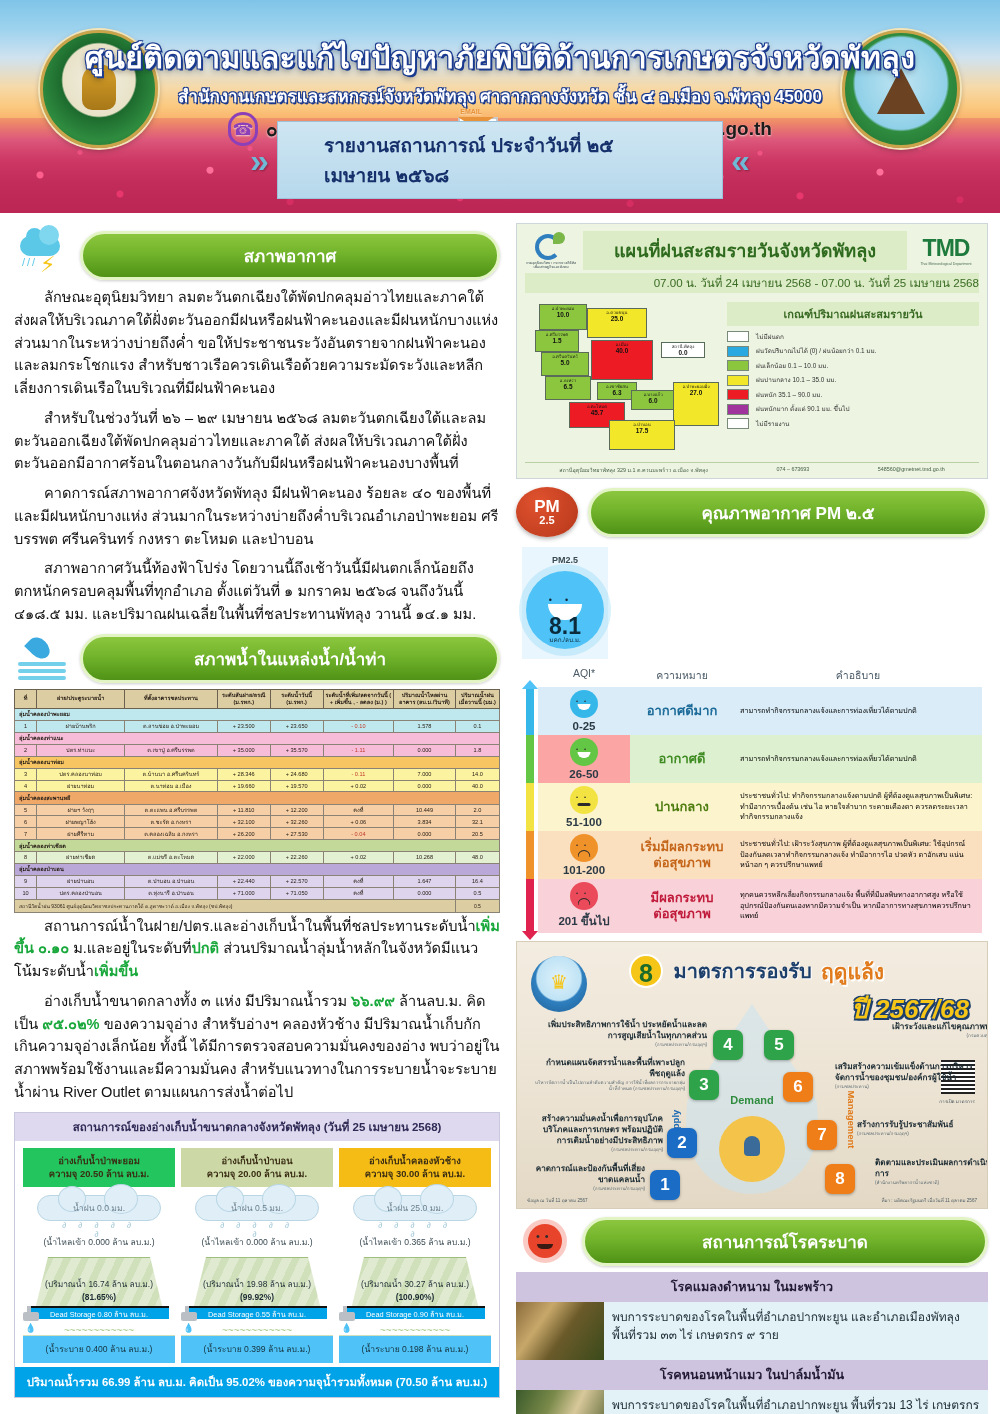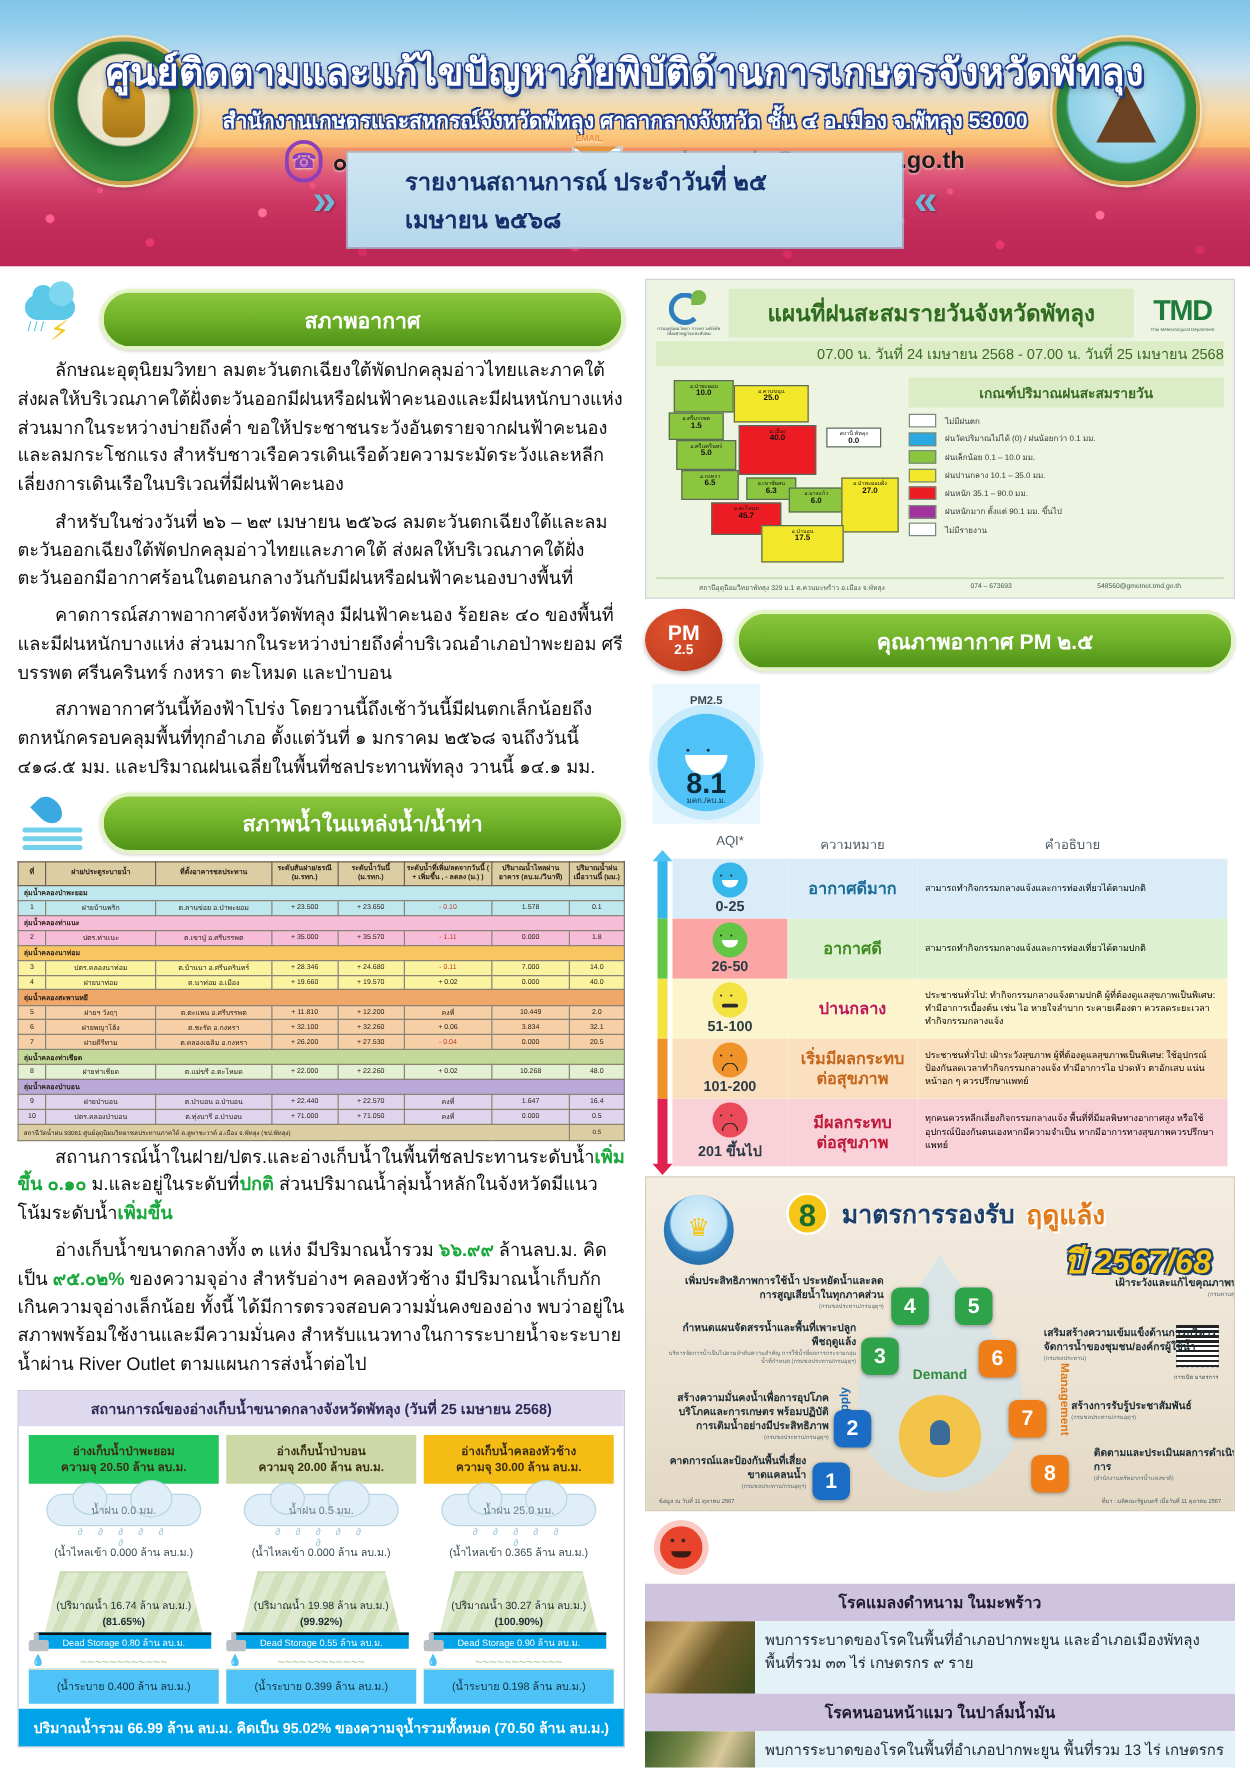--- a/index.html
+++ b/index.html
@@ -331,21 +331,21 @@
 
   <div class="banner">
     <div class="banner-flowers"></div>
     <div class="seal seal-left">
         <div class="seal-figure"></div>
       </div>
     <div class="seal seal-right">
         <div class="seal-mount"></div>
       </div>
     <h1>ศูนย์ติดตามและแก้ไขปัญหาภัยพิบัติด้านการเกษตรจังหวัดพัทลุง</h1>
-    <h2>สำนักงานเกษตรและสหกรณ์จังหวัดพัทลุง ศาลากลางจังหวัด ชั้น ๔ อ.เมือง จ.พัทลุง 53000</h2>
+    <h2>สำนักงานเกษตรและสหกรณ์จังหวัดพัทลุง ศาลากลางจังหวัด ชั้น ๔ อ.เมือง จ.พัทลุง 45000</h2>
     <div class="contacts">
       <div class="contact">
         <span class="phone-ic">☎</span>
         <span>๐๗๔-๖๑๔๒๐๓</span>
       </div>
       <div class="contact">
         <span class="mail-ic">
           <span class="env"></span>
             <span class="flap"></span>
           <span class="tag">EMAIL</span>
@@ -758,21 +758,21 @@
                 <span class="bar arrow-up ">
                   <span class="shaft" style="background:#f2e342"></span>
                 </span>
                 <span class="cell1" style="background:#fbf4cd">
                   <span class="face" style="background:#f2e342">
                     <span class="e">••</span>
                     <span class="m2"></span>
                   </span>
                   <span class="rng">51-100</span>
                 </span>
-                <span class="cell2" style="background:#fbf4cd;color:#be185d">ปานกลาง</span>
+                <span class="cell2" style="background:#fbf4cd;color:#4d7c0f">ปานกลาง</span>
                 <span class="cell3" style="background:#fbf4cd">ประชาชนทั่วไป: ทำกิจกรรมกลางแจ้งตามปกติ ผู้ที่ต้องดูแลสุขภาพเป็นพิเศษ: ทำมีอาการเบื้องต้น เช่น ไอ หายใจลำบาก ระคายเคืองตา ควรลดระยะเวลาทำกิจกรรมกลางแจ้ง</span>
               </div>
               <div class="aqi-row">
                 <span class="bar arrow-up ">
                   <span class="shaft" style="background:#f0922a"></span>
                 </span>
                 <span class="cell1" style="background:#fbe0c0">
                   <span class="face" style="background:#f0922a">
                     <span class="e">••</span>
                     <span class="m3"></span>
@@ -840,20 +840,21 @@
             <div class="mtx" style="left: 358px; top: 216px; width: 120px; text-align: left;"><b>ติดตามและประเมินผลการดำเนินการ</b><div class="sm">(สำนักงานทรัพยากรน้ำแห่งชาติ)</div></div>
           </div>
         <div class="ms-foot">ข้อมูล ณ วันที่ 11 ตุลาคม 2567</div>
         <div class="ms-foot2">ที่มา : มติคณะรัฐมนตรี เมื่อวันที่ 11 ตุลาคม 2567</div>
       </div>
 
       <div class="sec-head">
         <span class="sec-ico">
             <span class="ic-virus"></span>
           </span>
+        <span class="sec-pill">สถานการณ์โรคระบาด</span>
       </div>
 
       <table class="dis-tab">
         <tbody id="dis-body">
             <tr class="dis-h">
               <td colspan="2">โรคแมลงดำหนาม ในมะพร้าว</td>
             </tr>
             <tr class="dis-b">
               <td class="photo">
                 <span class="thumb th1"></span>

